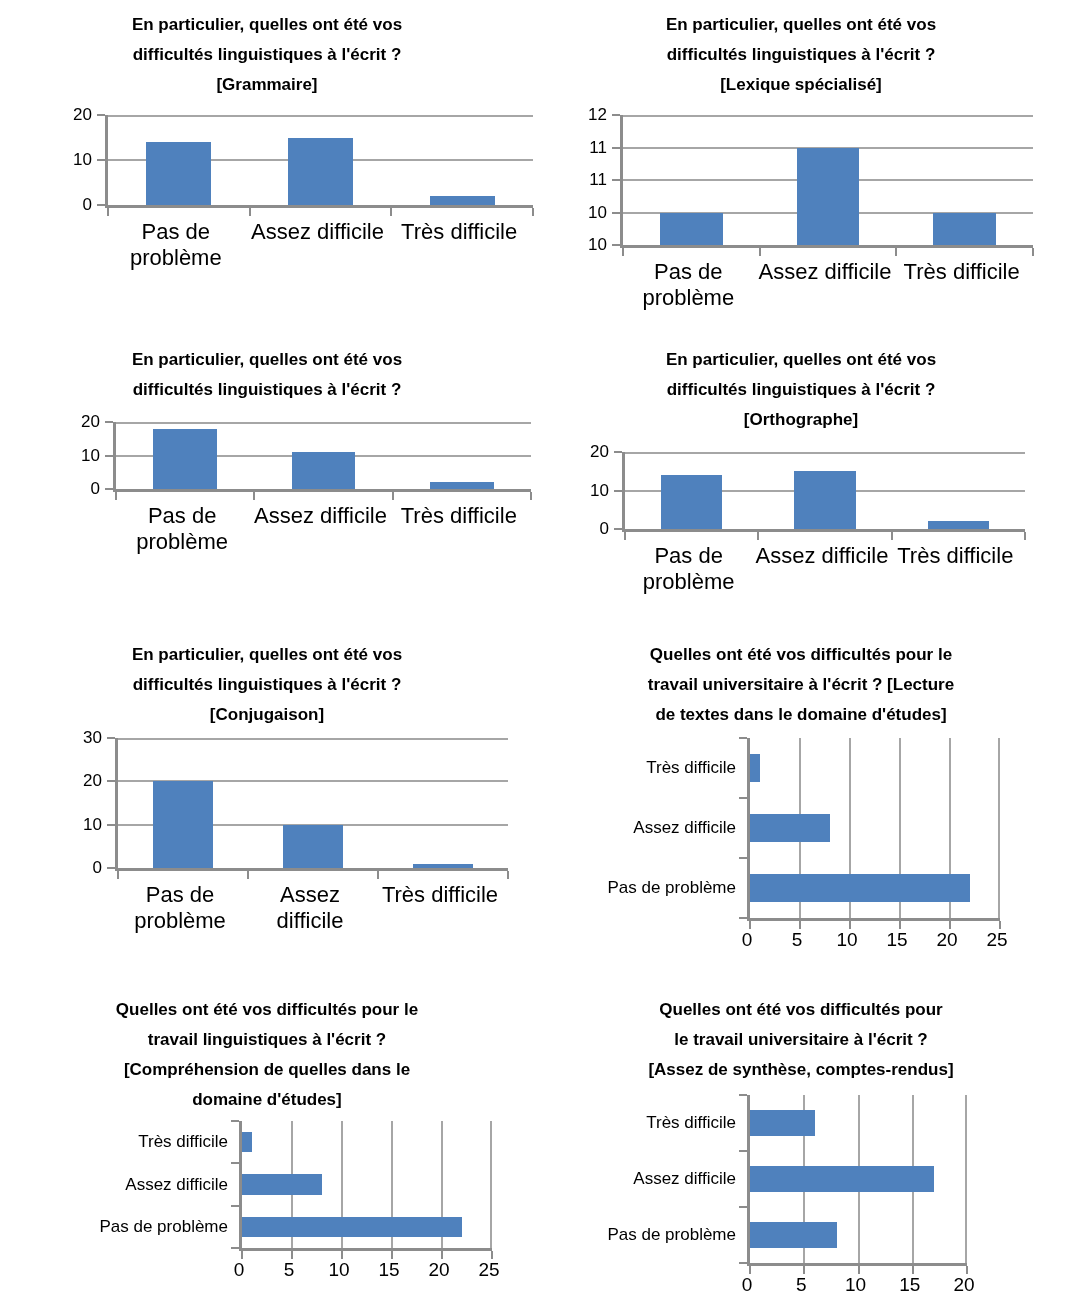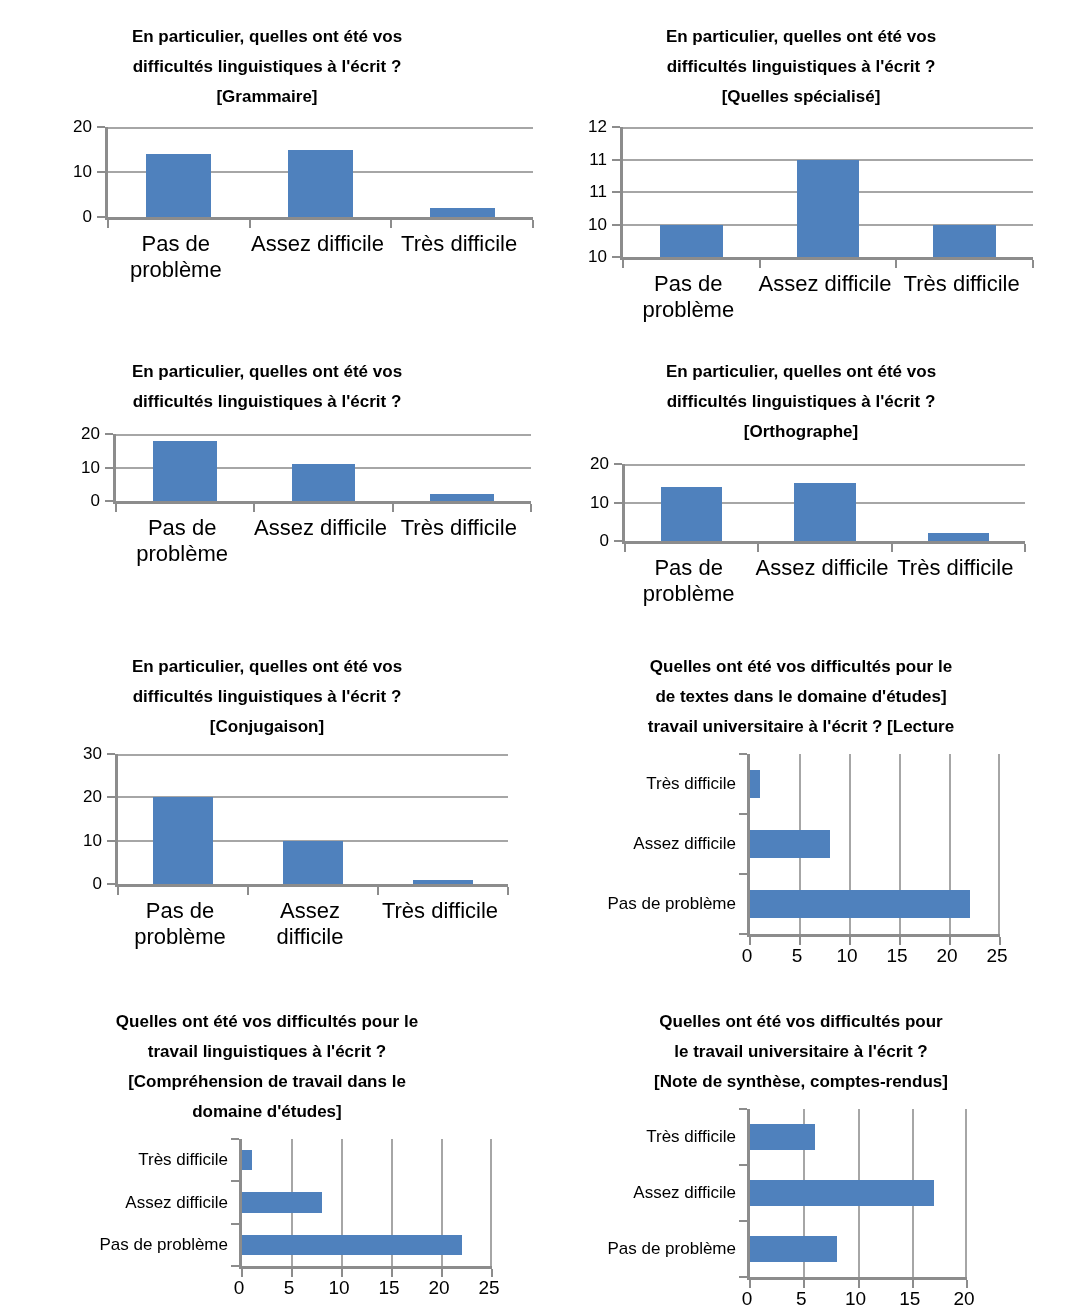--- a/index.html
+++ b/index.html
@@ -20,21 +20,21 @@
     grid-template-columns:534px 534px;
     grid-template-rows:320px 310px 345px 336px;
   }
   .cell{position:relative;box-sizing:border-box;overflow:visible;}
   .cell.r1{padding-top:10px;}
   .cell.r2{padding-top:25px;}
   .cell.r3{padding-top:10px;}
   .cell.r4{padding-top:20px;}
   .ctitle{
     font-size:17px;font-weight:bold;line-height:30px;
-    text-align:center;margin:12px;padding:0 10px;
+    text-align:center;margin:0;padding:0 10px;
   }
   .plot{
     position:relative;box-sizing:content-box;
     border-left:3px solid var(--axis);
     border-bottom:3px solid var(--axis);
   }
   .gridline-h{position:absolute;left:0;right:0;height:2px;background:var(--grid);}
   .gridline-v{position:absolute;top:0;bottom:0;width:2px;background:var(--grid);}
   .ytick{position:absolute;left:-11px;width:8px;height:2px;background:var(--axis);}
   .xtick{position:absolute;bottom:-11px;height:8px;width:2px;background:var(--axis);}
@@ -104,21 +104,21 @@
         <div class="cat">Pas de
 problème</div>
         <div class="cat">Assez difficile</div>
         <div class="cat">Très difficile</div>
       </div>
     </section>
     <section class="cell r1">
       <h3 class="ctitle">
         <div>En particulier, quelles ont été vos</div>
         <div>difficultés linguistiques à l'écrit ?</div>
-        <div>[Quelles spécialisé]</div>
+        <div>[Lexique spécialisé]</div>
       </h3>
       <div class="plot" style="margin-left: 86px; width: 410px; height: 130px; margin-top: 15px;">
         <div class="ytick" style="bottom: calc(0% - 1px);"></div>
         <div class="ylabel" style="left: -86px; width: 70px; bottom: calc(0% - 10px);">10</div>
         <div class="gridline-h" style="bottom: calc(25% - 1px);"></div>
         <div class="ytick" style="bottom: calc(25% - 1px);"></div>
         <div class="ylabel" style="left: -86px; width: 70px; bottom: calc(25% - 10px);">10</div>
         <div class="gridline-h" style="bottom: calc(50% - 1px);"></div>
         <div class="ytick" style="bottom: calc(50% - 1px);"></div>
         <div class="ylabel" style="left: -86px; width: 70px; bottom: calc(50% - 10px);">11</div>
@@ -255,22 +255,22 @@
       <div class="cats" style="margin-left: 115px; width: 390px;">
         <div class="cat">Pas de
 problème</div>
         <div class="cat">Assez difficile</div>
         <div class="cat">Très difficile</div>
       </div>
     </section>
     <section class="cell r3">
       <h3 class="ctitle">
         <div>Quelles ont été vos difficultés pour le</div>
+        <div>travail universitaire à l'écrit ? [Lecture</div>
         <div>de textes dans le domaine d'études]</div>
-        <div>travail universitaire à l'écrit ? [Lecture</div>
       </h3>
       <div class="plot" style="margin-left: 213px; width: 250px; height: 180px; margin-top: 8px;">
         <div class="xtick" style="left: calc(0% - 1px);"></div>
         <div class="gridline-v" style="left: calc(20% - 1px);"></div>
         <div class="xtick" style="left: calc(20% - 1px);"></div>
         <div class="gridline-v" style="left: calc(40% - 1px);"></div>
         <div class="xtick" style="left: calc(40% - 1px);"></div>
         <div class="gridline-v" style="left: calc(60% - 1px);"></div>
         <div class="xtick" style="left: calc(60% - 1px);"></div>
         <div class="gridline-v" style="left: calc(80% - 1px);"></div>
@@ -300,21 +300,21 @@
         <div class="xlabel" style="left: 40%;">10</div>
         <div class="xlabel" style="left: 60%;">15</div>
         <div class="xlabel" style="left: 80%;">20</div>
         <div class="xlabel" style="left: 100%;">25</div>
       </div>
     </section>
     <section class="cell r4">
       <h3 class="ctitle">
         <div>Quelles ont été vos difficultés pour le</div>
         <div>travail linguistiques à l'écrit ?</div>
-        <div>[Compréhension de travail dans le</div>
+        <div>[Compréhension de quelles dans le</div>
         <div>domaine d'études]</div>
       </h3>
       <div class="plot" style="margin-left: 239px; width: 250px; height: 127px; margin-top: 6px;">
         <div class="xtick" style="left: calc(0% - 1px);"></div>
         <div class="gridline-v" style="left: calc(20% - 1px);"></div>
         <div class="xtick" style="left: calc(20% - 1px);"></div>
         <div class="gridline-v" style="left: calc(40% - 1px);"></div>
         <div class="xtick" style="left: calc(40% - 1px);"></div>
         <div class="gridline-v" style="left: calc(60% - 1px);"></div>
         <div class="xtick" style="left: calc(60% - 1px);"></div>
@@ -345,21 +345,21 @@
         <div class="xlabel" style="left: 40%;">10</div>
         <div class="xlabel" style="left: 60%;">15</div>
         <div class="xlabel" style="left: 80%;">20</div>
         <div class="xlabel" style="left: 100%;">25</div>
       </div>
     </section>
     <section class="cell r4">
       <h3 class="ctitle">
         <div>Quelles ont été vos difficultés pour</div>
         <div>le travail universitaire à l'écrit ?</div>
-        <div>[Note de synthèse, comptes-rendus]</div>
+        <div>[Assez de synthèse, comptes-rendus]</div>
       </h3>
       <div class="plot" style="margin-left: 213px; width: 217px; height: 168px; margin-top: 10px;">
         <div class="xtick" style="left: calc(0% - 1px);"></div>
         <div class="gridline-v" style="left: calc(25% - 1px);"></div>
         <div class="xtick" style="left: calc(25% - 1px);"></div>
         <div class="gridline-v" style="left: calc(50% - 1px);"></div>
         <div class="xtick" style="left: calc(50% - 1px);"></div>
         <div class="gridline-v" style="left: calc(75% - 1px);"></div>
         <div class="xtick" style="left: calc(75% - 1px);"></div>
         <div class="gridline-v" style="left: calc(100% - 2px);"></div>

